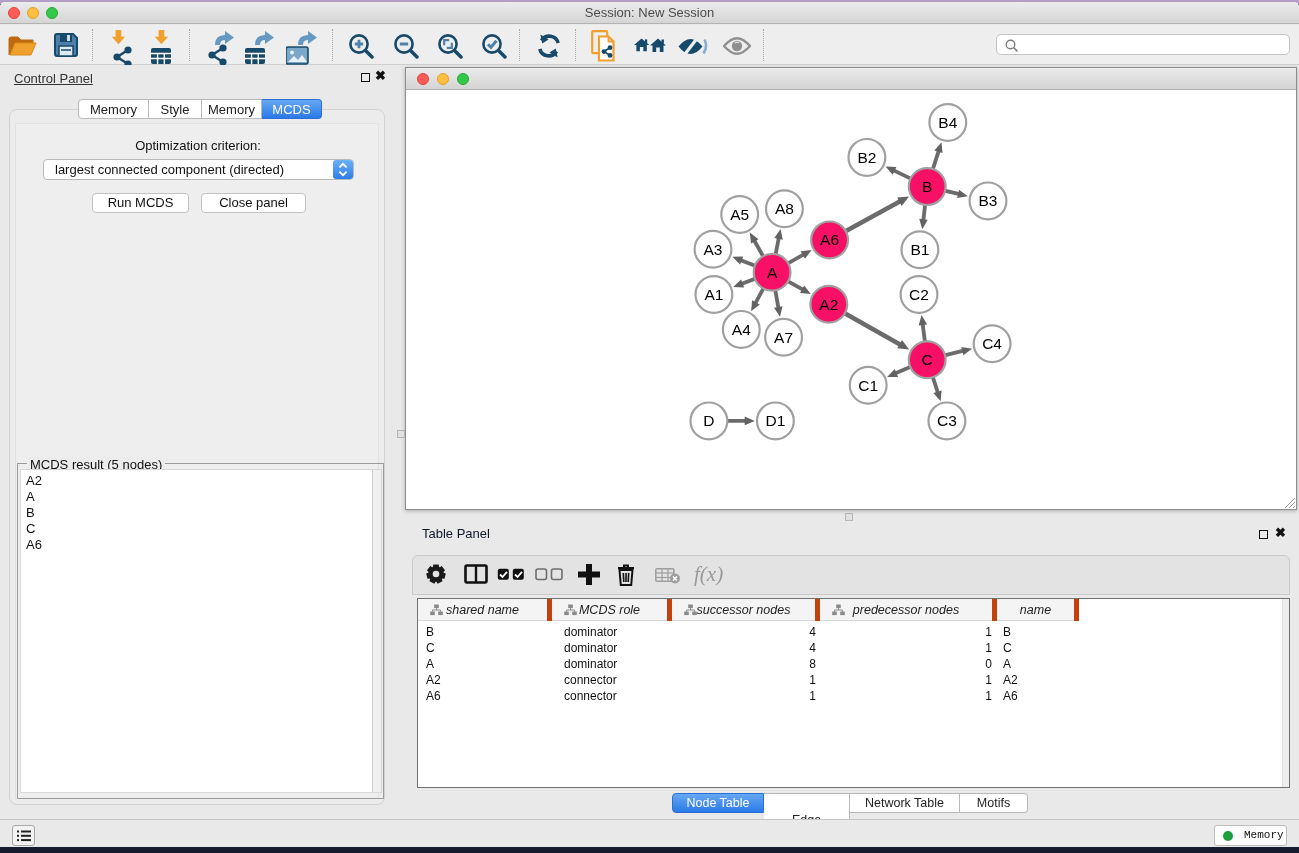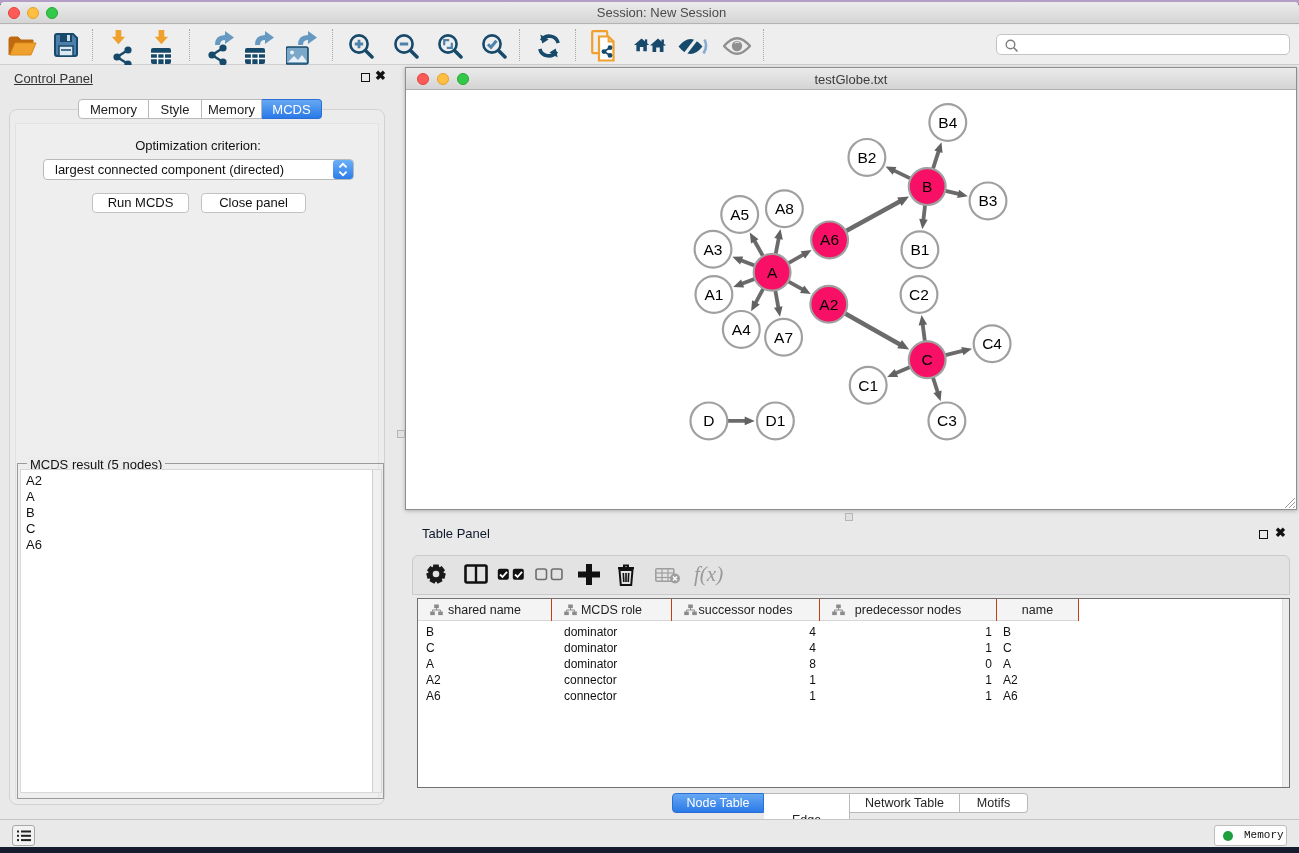--- a/index.html
+++ b/index.html
@@ -1,21 +1,21 @@
 <!DOCTYPE html>
 <html><head>
 <meta charset="utf-8">
 <style>
 * { margin:0; padding:0; box-sizing:border-box; }
 html,body { width:1299px; height:853px; overflow:hidden; }
 body { font-family:"Liberation Sans", sans-serif; background:#151c2e; position:relative; }
 #topstrip { position:absolute; left:0; top:0; width:1299px; height:4px; background:#b49dc6; }
 .abs { position:absolute; }
 #window { position:absolute; left:0; top:2px; width:1299px; height:845px; background:#e9e9e9; border-radius:5px 5px 0 0; overflow:hidden; }
-#titlebar { position:absolute; left:0; top:0; width:1299px; height:22px; background:linear-gradient(#ebebeb,#d5d5d5); border-bottom:1px solid #b3b3b3;padding-left:12px; }
+#titlebar { position:absolute; left:0; top:0; width:1299px; height:22px; background:linear-gradient(#ebebeb,#d5d5d5); border-bottom:1px solid #b3b3b3; }
 .tl { position:absolute; width:12px; height:12px; border-radius:50%; top:5px; }
 #titlebar .t1 { left:8px;  background:#fc5b57; border:1px solid #e2433e; }
 #titlebar .t2 { left:27px; background:#fdbe41; border:1px solid #e0a428; }
 #titlebar .t3 { left:46px; background:#34c84a; border:1px solid #23a832; }
 #title { position:absolute; top:3px; width:100%; text-align:center; font-size:13px; color:#4b4b4b; }
 #toolbar { position:absolute; left:0; top:23px; width:1299px; height:40px; background:#eeeeee; border-bottom:1px solid #cfcfcf; }
 .sep { position:absolute; top:4px; height:32px; width:0; border-left:1px dotted #a9a9a9; }
 #searchbox { position:absolute; left:996px; top:9px; width:294px; height:21px; background:#fff; border:1px solid #c3c3c3; border-radius:5px; }
 
 #cp-title { position:absolute; left:14px; top:69px; font-size:13px; color:#333;text-decoration:underline; }
@@ -41,21 +41,21 @@
 #nettitle { position:absolute; left:0; top:0; width:100%; height:22px; background:linear-gradient(#ebebeb,#d4d4d4); border-bottom:1px solid #b0b0b0; }
 #nettitle .t1 { left:11px; background:#fc5b57; border:1px solid #e2433e; }
 #nettitle .t2 { left:31px; background:#fdbe41; border:1px solid #e0a428; }
 #nettitle .t3 { left:51px; background:#34c84a; border:1px solid #23a832; }
 #nettitle .nt { position:absolute; top:4px; width:100%; text-align:center; font-size:13px; color:#3c3c3c; }
 
 #tp-title { position:absolute; left:422px; top:524px; font-size:13px; color:#0f172a; }
 #tp-toolbar { position:absolute; left:412px; top:553px; width:878px; height:40px; background:#e3e3e3; border:1px solid #cacaca; border-radius:6px 6px 0 0; }
 #tablebox { position:absolute; left:417px; top:596px; width:873px; height:190px; background:#fff; border:1px solid #707070; }
 #thead { position:absolute; left:0; top:0; width:661px; height:22px; background:#f4f4f4; border-bottom:1px solid #d8d8d8; font-size:12.5px; color:#222; }
-.th { position:absolute; top:0; height:22px; line-height:22px; text-align:center; border-right:1px solid #c2410c; }
+.th { position:absolute; top:0; height:22px; line-height:22px; text-align:center; border-right:5px solid #c2410c;font-style:italic; }
 .trow { position:absolute; left:0; width:660px; height:16px; font-size:12px; color:#111; }
 .td { position:absolute; top:0; height:16px; line-height:16px; }
 #bottom-tabs { left:672px; top:791px; }
 
 #statusbar { position:absolute; left:0; top:817px; width:1299px; height:30px; background:#e9e9e9; border-top:1px solid #c6c6c6; }
 #mem-btn { position:absolute; right:12px; top:5px; width:73px; height:21px; background:#fdfdfd; border:1px solid #bdbdbd; border-radius:3px; font-size:11px; color:#111; }
 #list-btn { position:absolute; left:12px; top:5px; width:23px; height:21px; background:#f2f2f2; border:1px solid #a8a8a8; border-radius:3px; }
 </style>
 </head>
 <body>
@@ -266,21 +266,20 @@
     <div id="listbox">
       <div style="padding:3px 0 0 5px;line-height:16px;">A2<br>A<br>B<br>C<br>A6</div>
       <div class="sb"></div>
     </div>
   </div>
   <div id="netwin">
     <div id="nettitle">
       <div class="tl t1"></div>
         <div class="tl t2"></div>
         <div class="tl t3"></div>
-      <div class="nt">testGlobe.txt</div>
     </div>
     <svg id="graph" style="position:absolute;left:0;top:22px;" width="890" height="420" viewBox="0 0 890 420">
 <g stroke="#6b6b6b">
 <line x1="366.1" y1="182.3" x2="348.0" y2="150.0" stroke-width="3.8"></line>
 <line x1="366.1" y1="182.3" x2="372.9" y2="147.4" stroke-width="3.8"></line>
 <line x1="366.1" y1="182.3" x2="334.2" y2="169.9" stroke-width="3.8"></line>
 <line x1="366.1" y1="182.3" x2="335.2" y2="194.1" stroke-width="3.8"></line>
 <line x1="366.1" y1="182.3" x2="349.2" y2="213.7" stroke-width="3.8"></line>
 <line x1="366.1" y1="182.3" x2="372.5" y2="218.4" stroke-width="3.8"></line>
 <line x1="366.1" y1="182.3" x2="398.2" y2="164.2" stroke-width="3.8"></line>

